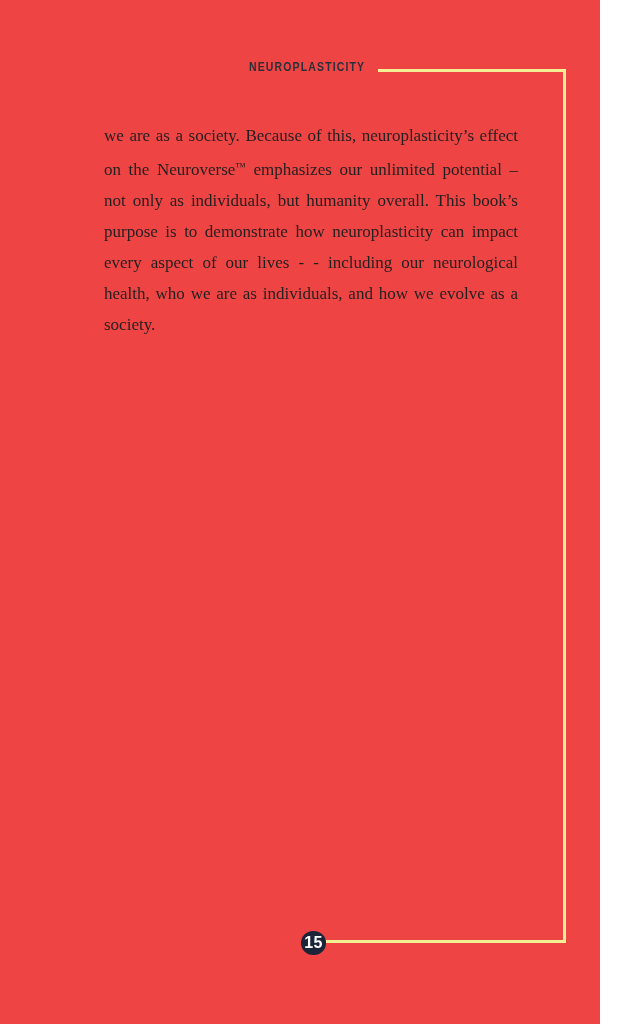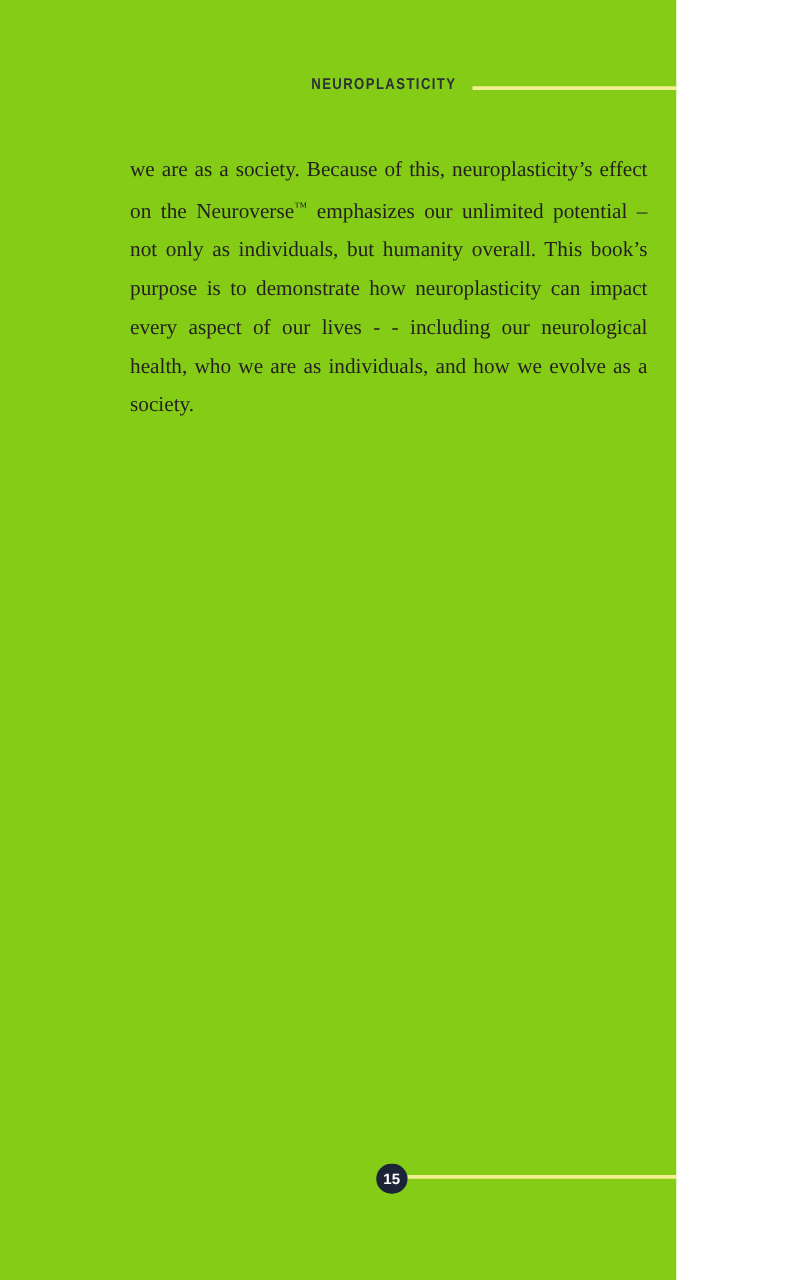--- a/index.html
+++ b/index.html
@@ -2,26 +2,25 @@
 <html><head>
 <meta charset="utf-8">
 <style>
   html, body {
     margin: 0;
     padding: 0;
     background: #ffffff;
   }
   .page {
     position: relative;
-    width: 510px;
+    width: 600px;
     height: 1024px;
-    background: #84cc16;
+    background: #ef4444;
     overflow: hidden;
     font-family: "Liberation Serif", "DejaVu Serif", serif;
-    padding-left: 31px;
   }
 
   
   .running-head {
     position: absolute;
     left: 249px;
     top: 61px;
     font-family: "Liberation Sans", "DejaVu Sans", sans-serif;
     font-weight: bold;
     font-size: 12.5px;
@@ -82,21 +81,21 @@
   .folio {
     position: absolute;
     left: 301px;
     top: 931px;
     width: 25px;
     height: 24px;
     background: #1c2438;
     color: #ffffff;
     font-family: "Liberation Sans", "DejaVu Sans", sans-serif;
     font-weight: bold;
-    font-size: 12px;
+    font-size: 16px;
     letter-spacing: 0.3px;
     display: flex;
     align-items: center;
     justify-content: center;
     line-height: 1;
     border-radius: 12px;
   }
 </style>
 </head>
 <body>

